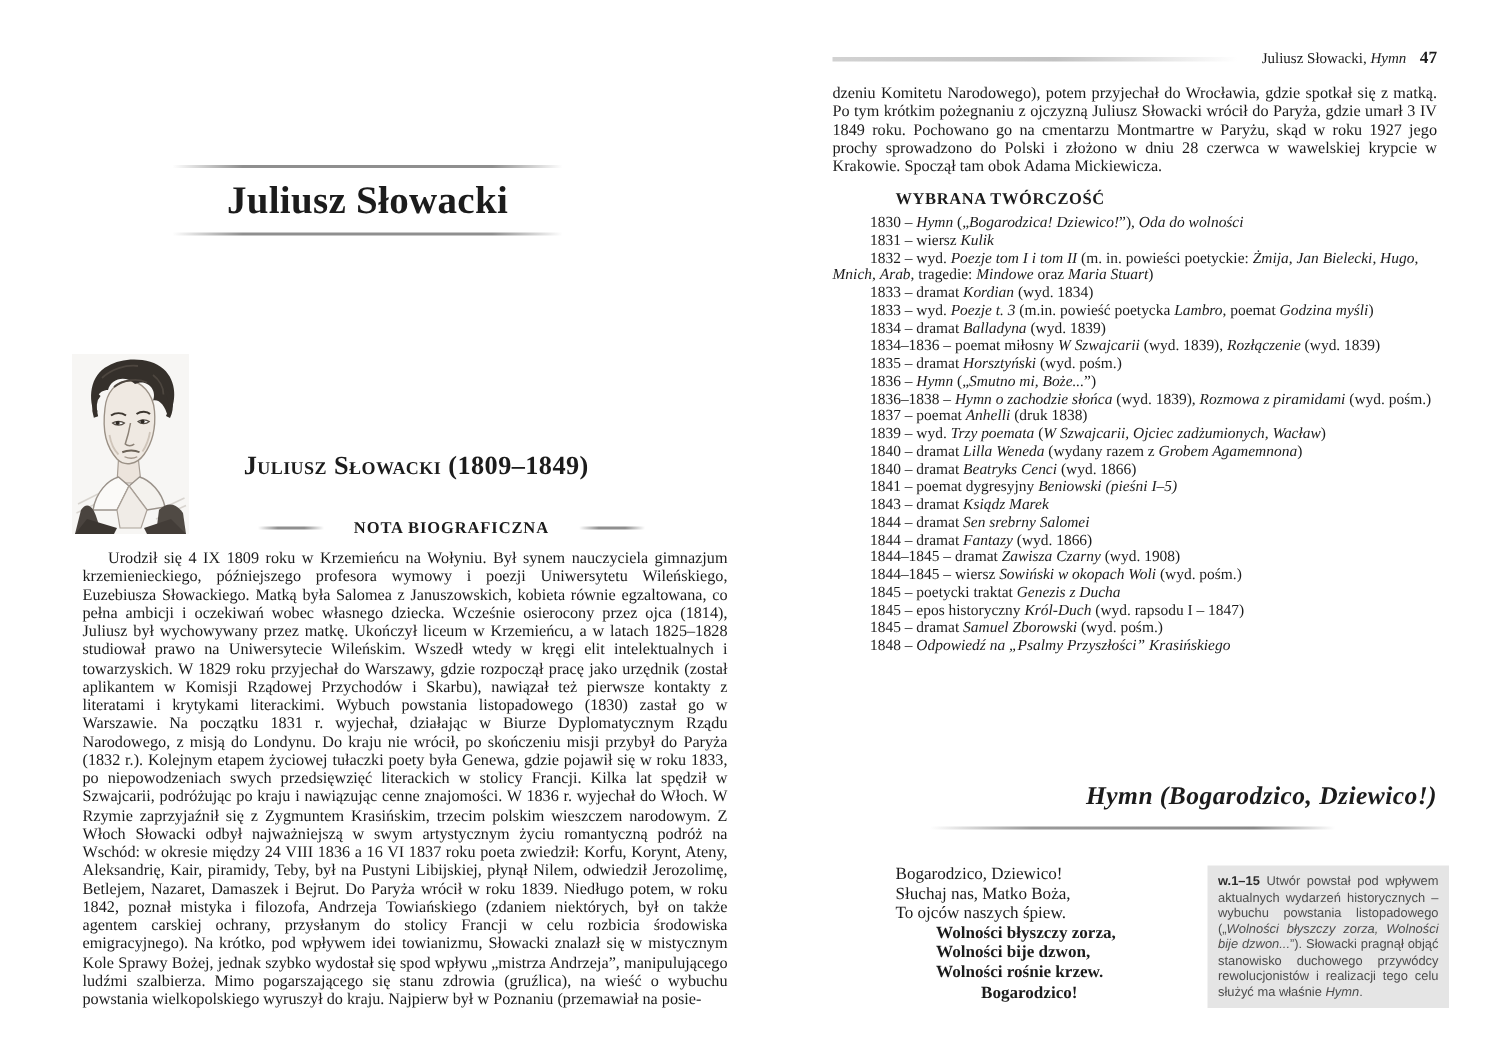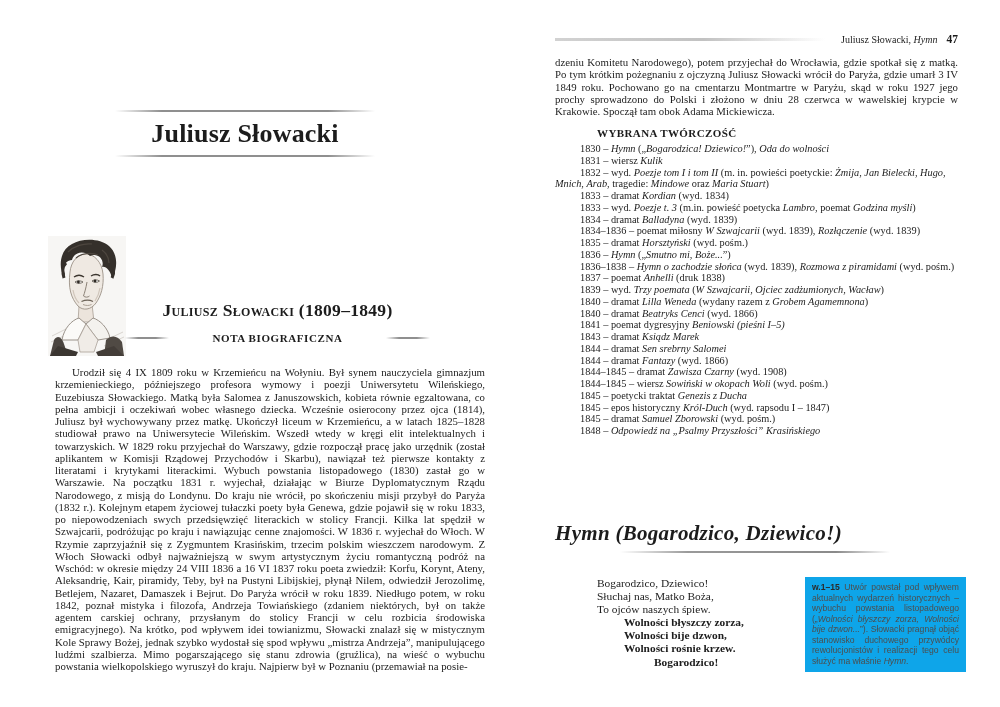--- a/index.html
+++ b/index.html
@@ -15,21 +15,21 @@
   
   .chapter-banner{position:absolute; left:115px; top:110px; width:260px; text-align:center;}
   .rule{height:2px; background:linear-gradient(to right, rgba(150,150,150,0), #8f8f8f 18%, #8f8f8f 82%, rgba(150,150,150,0));}
   .chapter-banner .title{font-size:26px; font-weight:bold; padding:7px 0 6px 0; letter-spacing:.2px;}
 
   .portrait{position:absolute; left:48px; top:236px; width:78px; height:120px;}
   .portrait svg{display:block;}
 
   .author-block{position:absolute; left:125px; top:300px; width:305px; text-align:center;}
   .author-head{font-size:17.5px; font-weight:bold; font-variant:small-caps; letter-spacing:.3px; white-space:nowrap;}
-  .nota-row{display:flex; align-items:center; justify-content:space-between; gap:9px; margin-top:11px;}
+  .nota-row{display:flex; align-items:center; justify-content:flex-end; gap:20px; margin-top:25px;}
   .nota-row .dash{width:44px; height:2px; background:linear-gradient(to right, rgba(150,150,150,0), #8f8f8f 30%, #8f8f8f 70%, rgba(150,150,150,0));}
   .nota-row .nota{font-size:11px; font-weight:bold; letter-spacing:.6px; white-space:nowrap;}
 
   .bio{position:absolute; left:55px; top:366px; width:430px;
        font-size:10.8px; line-height:12.25px; text-align:justify;}
   .bio p{margin:0; text-indent:17px;}
 
   
   .running-header{position:absolute; left:55px; top:33px; width:403px; display:flex; align-items:center;}
   .header-rule{flex:1; height:3px; margin-right:16px;
@@ -38,33 +38,33 @@
   .pagenum{font-size:11.5px; font-weight:bold; margin-left:9px;}
 
   .continuation{position:absolute; left:55px; top:56px; width:403px;
        font-size:10.8px; line-height:12.25px; text-align:justify; margin:0;}
 
   .works-heading{position:absolute; left:72px; top:127px; width:403px; margin:0;
        font-size:11px; font-weight:bold; letter-spacing:.4px; text-indent:25px;}
   .works{position:absolute; left:55px; top:143px; width:403px;}
   .works .work{margin:0; font-size:10.3px; line-height:11.75px; text-indent:25px;}
 
-  .hymn-title{position:absolute; left:55px; top:521px; width:403px; text-align:left; margin:0;
-       font-size:21px; font-weight:bold; font-style:italic; letter-spacing:.3px;}
+  .hymn-title{position:absolute; left:55px; top:521px; width:403px; text-align:right; margin:0;
+       font-size:17px; font-weight:bold; font-style:italic; letter-spacing:.3px;}
   .hymn-rule{position:absolute; left:120px; top:551px; width:270px; height:2px;
        background:linear-gradient(to right, rgba(150,150,150,0), #9a9a9a 25%, #8a8a8a 80%, rgba(150,150,150,0));}
 
   .poem{position:absolute; left:97px; top:577px;}
   .poem .poem-line{font-size:11.4px; line-height:13.1px; white-space:nowrap;}
   .poem .poem-line.bold{font-weight:bold;}
   .poem .ind1{margin-left:27px;}
   .poem .ind2{margin-left:57px;}
 
   .margin-note{position:absolute; left:305px; top:577px; width:147px;
-       background:#0ea5e9; padding:5px 7px 6px 7px;
+       background:#e5e5e5; padding:5px 7px 6px 7px;
        font-family:"Liberation Sans", sans-serif; font-size:8.6px; line-height:10.5px;
        color:#4d4d4d; text-align:justify;}
   .margin-note strong{color:#2b2b2b;}
 </style>
 </head>
 <body>
 
 <div class="spread">
 
   <div class="page page-left">

